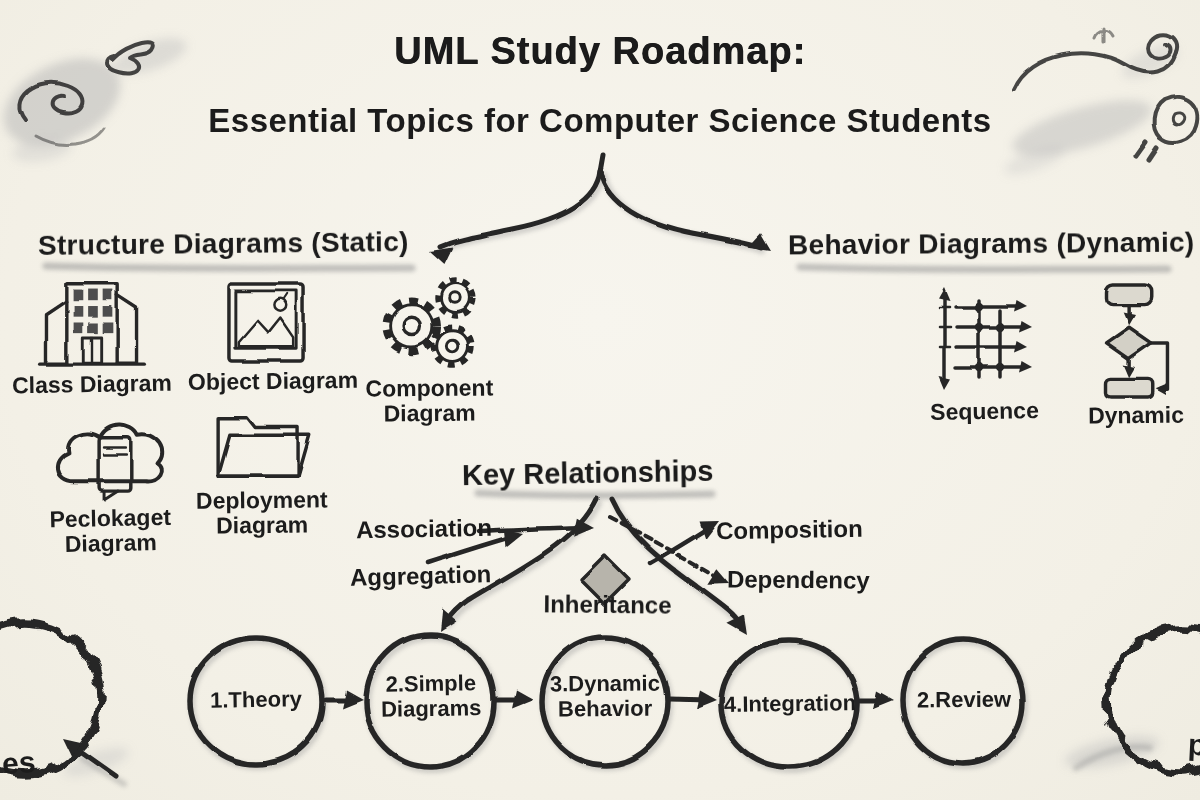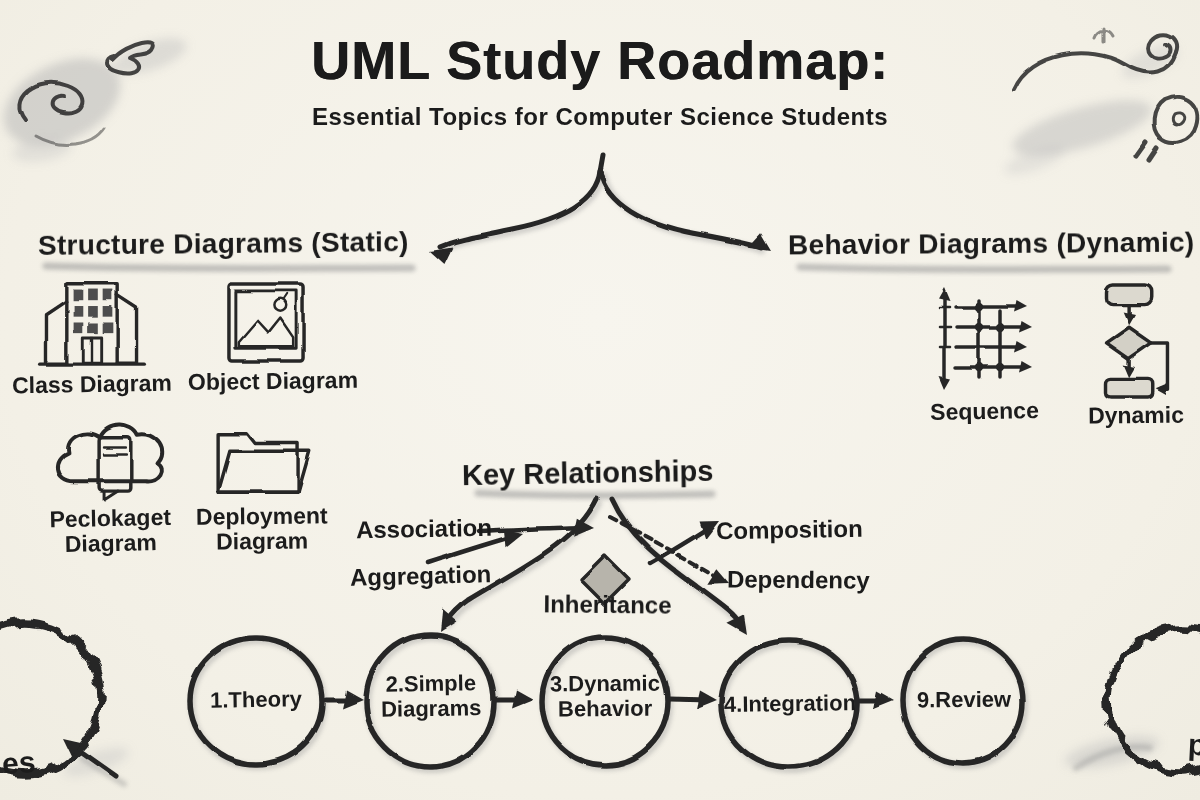--- a/index.html
+++ b/index.html
@@ -1,23 +1,23 @@
 <!DOCTYPE html>
 <html><head>
 <meta charset="utf-8">
 <style>
   html,body{margin:0;padding:0;background:#d8d5cc;}
   .canvas{position:relative;width:1200px;height:800px;overflow:hidden;
     background:radial-gradient(ellipse at 50% 40%, #f7f5ee 0%, #f3f0e6 70%, #efece1 100%);
     font-family:"Liberation Sans", sans-serif;color:#1c1c1c;}
   .bg{position:absolute;left:0;top:0;width:1200px;height:800px;}
   .txt{position:absolute;font-weight:700;line-height:1.05;white-space:nowrap;color:#1b1b1b;}
-  .title{left:0;right:0;top:32px;text-align:center;font-size:54px;letter-spacing:1px;
+  .title{left:0;right:0;top:32px;text-align:center;font-size:38px;letter-spacing:1px;
     text-shadow:.6px 0 0 currentColor;}
-  .subtitle{left:0;right:0;top:104px;text-align:center;font-size:24px;letter-spacing:.5px;}
+  .subtitle{left:0;right:0;top:104px;text-align:center;font-size:33px;letter-spacing:.5px;}
   .sechead{font-size:28px;letter-spacing:.3px;}
   .relhead{font-size:29px;}
   .rel{font-size:24px;}
   .item{position:absolute;text-align:center;}
   .item svg{display:block;margin:0 auto;}
   .lbl{font-weight:700;font-size:23px;line-height:1.08;margin-top:4px;white-space:nowrap;}
   .wrap2{white-space:normal;}
   .steplbl{position:absolute;font-weight:700;font-size:22px;line-height:1.12;text-align:center;white-space:normal;}
   .badgetxt{position:absolute;font-weight:700;font-size:30px;}
   
@@ -205,34 +205,50 @@
             <rect x="71" y="48" width="10" height="11"></rect>
         </g>
         <rect x="51" y="64" width="19" height="26" fill="#d8d5cb" class="ink" stroke-width="3"></rect>
         <path d="M60 64 L60 90" class="ink" stroke-width="2.5"></path>
         <path d="M6 91 L114 91" class="ink" stroke-width="3.5"></path>
       </g>
     </svg>
     <div class="lbl" style="transform:rotate(-1deg)">Class Diagram</div>
   </div>
 
+  <div class="item" style="left:352px;top:274px;width:155px">
+    <svg width="106" height="98" viewBox="0 0 110 102">
+      <g filter="url(#rough)">
+        <circle cx="36" cy="54" r="26" fill="none" stroke="#262626" stroke-width="9" stroke-dasharray="9 8"></circle>
+        <circle cx="36" cy="54" r="22" fill="#c6c3b9" class="ink" stroke-width="3"></circle>
+        <circle cx="36" cy="54" r="9" fill="#f4f1e8" class="ink" stroke-width="3.5"></circle>
+        <circle cx="82" cy="25" r="18" fill="none" stroke="#262626" stroke-width="7" stroke-dasharray="7 6"></circle>
+        <circle cx="82" cy="25" r="15" fill="#c6c3b9" class="ink" stroke-width="3"></circle>
+        <circle cx="82" cy="25" r="5.5" fill="#f4f1e8" class="ink" stroke-width="3"></circle>
+        <circle cx="78" cy="75" r="19" fill="none" stroke="#262626" stroke-width="7" stroke-dasharray="7 6.5"></circle>
+        <circle cx="78" cy="75" r="16" fill="#c6c3b9" class="ink" stroke-width="3"></circle>
+        <circle cx="78" cy="75" r="6" fill="#f4f1e8" class="ink" stroke-width="3"></circle>
+      </g>
+    </svg>
+    <div class="lbl wrap2" style="transform:rotate(-.5deg)">Component Diagram</div>
+  </div>
 
   <div class="item" style="left:28px;top:408px;width:165px">
     <svg width="130" height="94" viewBox="0 0 130 95">
       <g filter="url(#rough)">
         <path d="M28 74 C8 74 6 52 22 46 C18 28 42 20 54 30 C60 14 86 14 92 28 C112 24 124 44 112 56 C122 62 114 76 100 74 Z" fill="#faf8f1" class="ink" stroke-width="4"></path>
         <rect x="53" y="30" width="32" height="54" rx="3" fill="#efece2" class="ink" stroke-width="3.5"></rect>
         <path d="M58 40 L80 40 M58 47 L80 47" class="ink" stroke-width="2.5"></path>
         <path d="M58 84 L58 93 L72 84" fill="#efece2" class="ink" stroke-width="3"></path>
       </g>
     </svg>
     <div class="lbl wrap2" style="transform:rotate(-1.2deg)">Peclokaget Diagram</div>
   </div>
 
-  <div class="item" style="left:182px;top:422px;width:160px">
+  <div class="item" style="left:182px;top:406px;width:160px">
     <svg width="110" height="78" viewBox="0 0 110 80">
       <g filter="url(#rough)">
         <path d="M10 72 L10 12 L40 12 L48 22 L92 22 L92 72 Z" fill="#e7e4d9" class="ink" stroke-width="3.5"></path>
         <path d="M22 30 L104 30 L92 72 L10 72 Z" fill="#f8f5ed" class="ink" stroke-width="3.5"></path>
       </g>
     </svg>
     <div class="lbl wrap2" style="transform:rotate(-.6deg)">Deployment Diagram</div>
   </div>
 
 
@@ -279,18 +295,18 @@
       </g>
     </svg>
     <div class="lbl" style="transform:rotate(-.5deg)">Dynamic</div>
   </div>
 
 
   <div class="steplbl" style="left:198px;top:688px;width:116px;transform:rotate(-1deg)">1.Theory</div>
   <div class="steplbl" style="left:368px;top:672px;width:126px;transform:rotate(-1deg)">2.Simple Diagrams</div>
   <div class="steplbl" style="left:542px;top:672px;width:126px;transform:rotate(-.5deg)">3.Dynamic Behavior</div>
   <div class="steplbl" style="left:722px;top:692px;width:136px;transform:rotate(-.8deg)">4.Integration</div>
-  <div class="steplbl" style="left:906px;top:688px;width:116px;transform:rotate(-.5deg)">9.Review</div>
+  <div class="steplbl" style="left:906px;top:688px;width:116px;transform:rotate(-.5deg)">2.Review</div>
 
   <div class="badgetxt" style="left:2px;top:746px;transform:rotate(-4deg)">es</div>
   <div class="badgetxt" style="left:1188px;top:728px;transform:rotate(3deg)">p</div>
 
 </div>
 
 </body></html>

